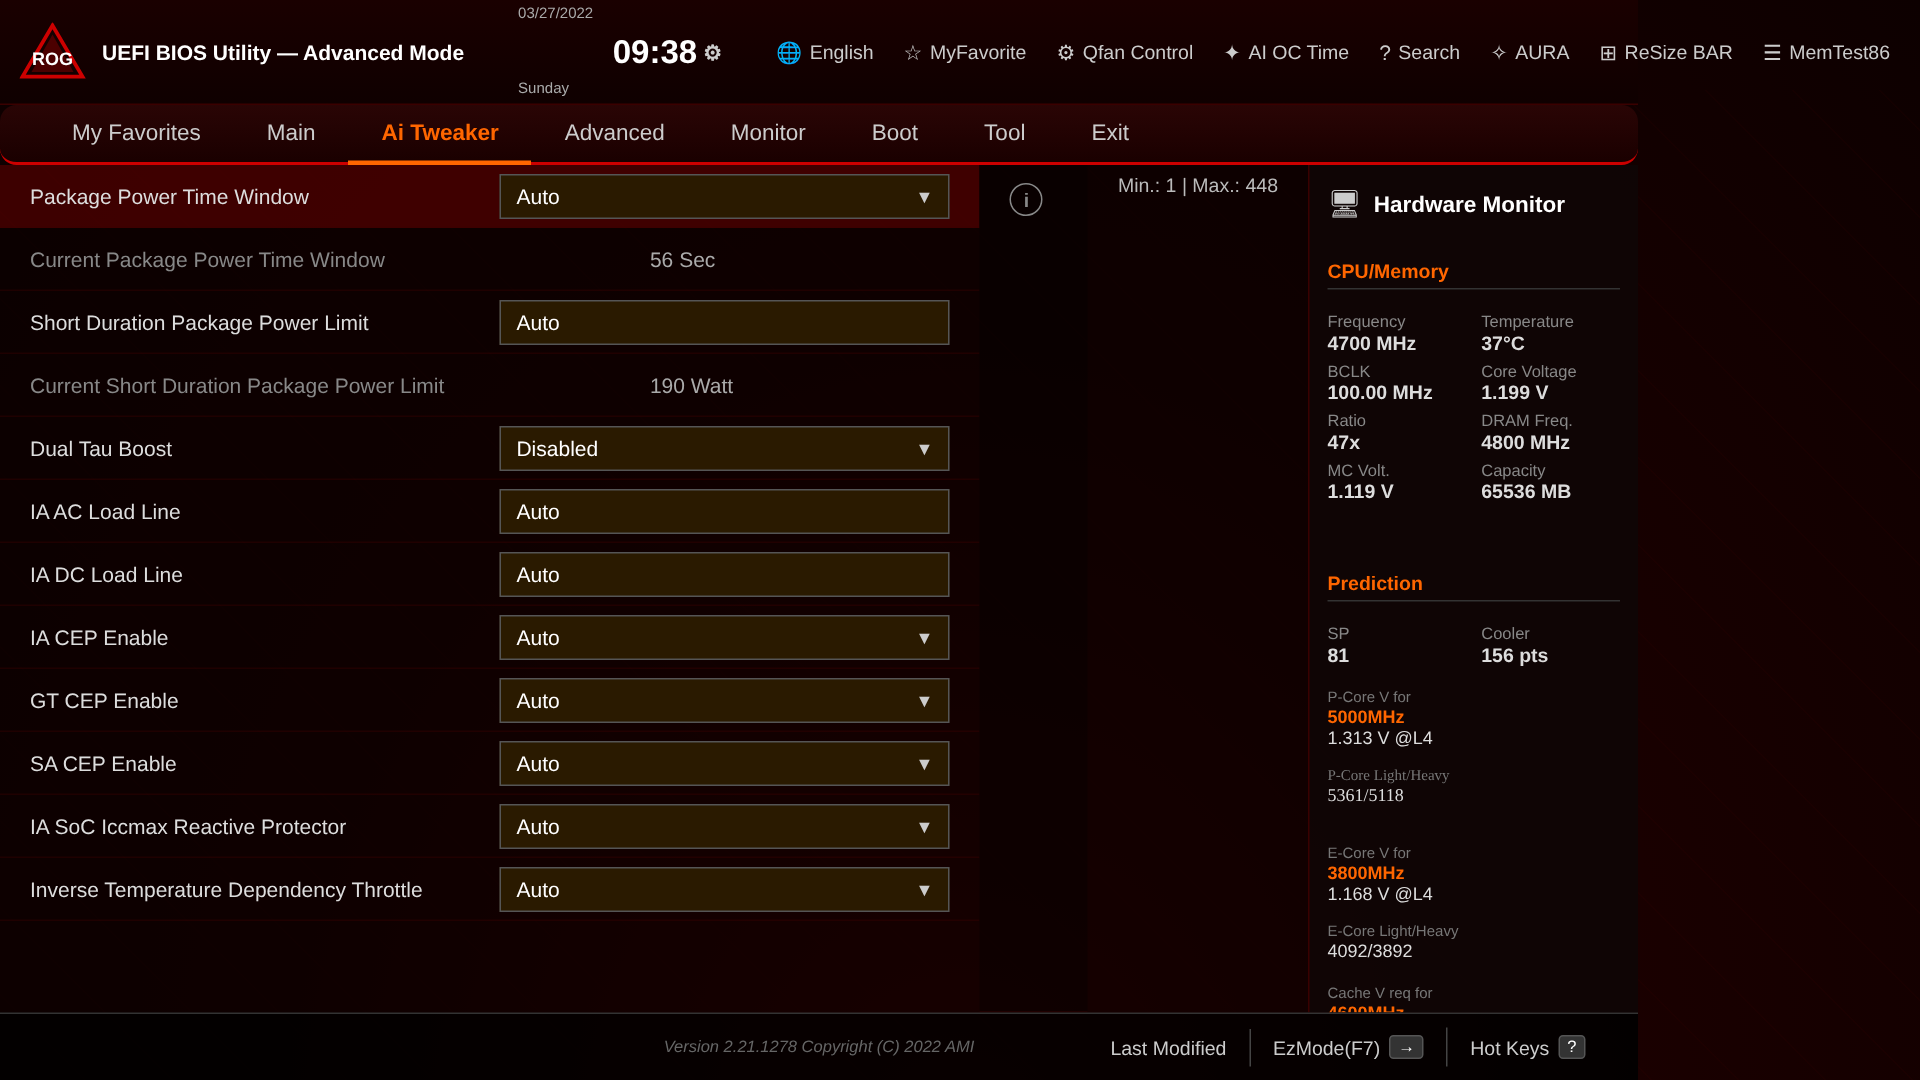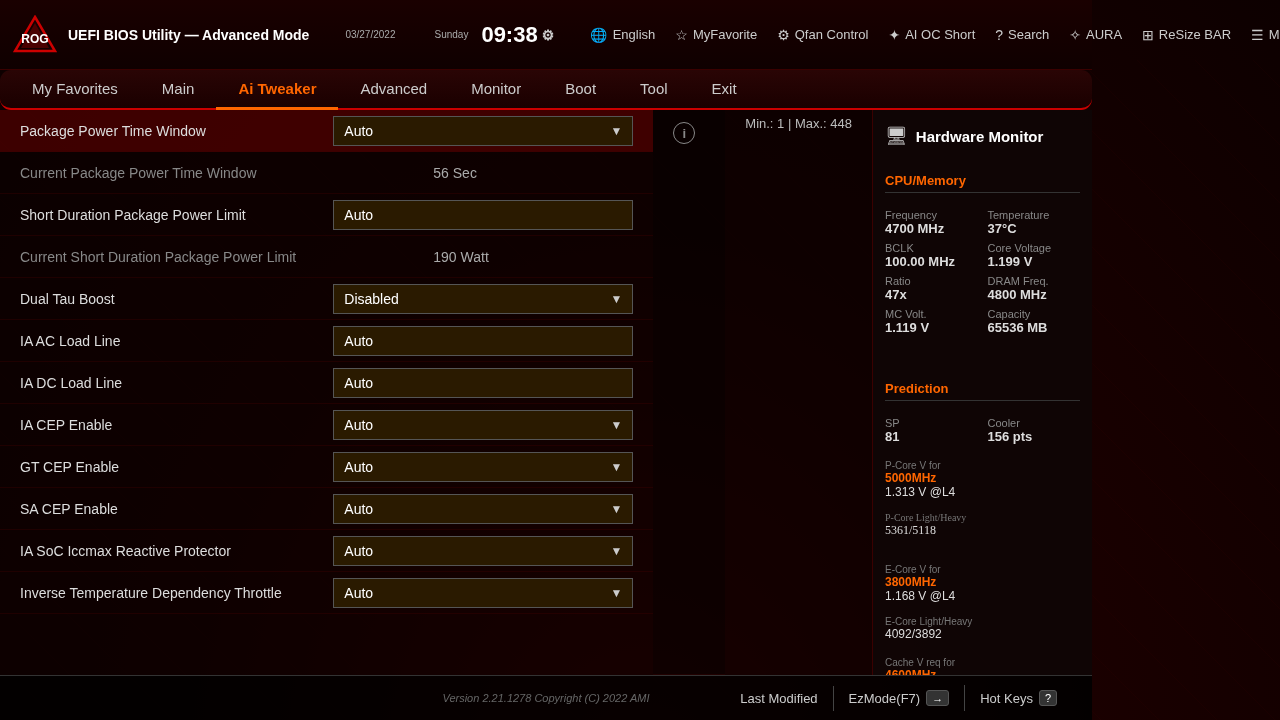--- a/index.html
+++ b/index.html
@@ -89,22 +89,22 @@
 
     .divider-v {
       width: 1px;
       height: 35px;
       background: #444;
       margin: 0 5px;
     }
 
     .datetime {
       display: flex;
-      flex-direction: row;
-      align-items: flex-end;
+      flex-direction: column;
+      align-items: flex-start;
       margin-right: 5px;
       gap: 39px;
     }
 
     .date-text {
       font-size: 10px;
       color: #aaa;
     }
 
     .time-text {
@@ -142,21 +142,21 @@
     .top-nav-item .nav-icon {
       font-size: 14px;
     }
 
     
     .nav-tabs {
       display: flex;
       align-items: stretch;
       background: linear-gradient(180deg, #2a0505 0%, #1a0000 100%);
       height: 40px;
-      padding: 0 10px;
+      padding: 0 26px;
       border-bottom: 2px solid #c00;
       border-radius: 11px;
     }
 
     .nav-tab {
       display: flex;
       align-items: center;
       padding: 0 22px;
       font-size: 15px;
       cursor: pointer;
@@ -490,21 +490,21 @@
       <div class="top-nav-item">
         <span class="nav-icon">☆</span>
         <span>MyFavorite</span>
       </div>
       <div class="top-nav-item">
         <span class="nav-icon">⚙</span>
         <span>Qfan Control</span>
       </div>
       <div class="top-nav-item">
         <span class="nav-icon">✦</span>
-        <span>AI OC Short</span>
+        <span>AI OC Time</span>
       </div>
       <div class="top-nav-item">
         <span class="nav-icon">?</span>
         <span>Search</span>
       </div>
       <div class="top-nav-item">
         <span class="nav-icon">✧</span>
         <span>AURA</span>
       </div>
       <div class="top-nav-item">

